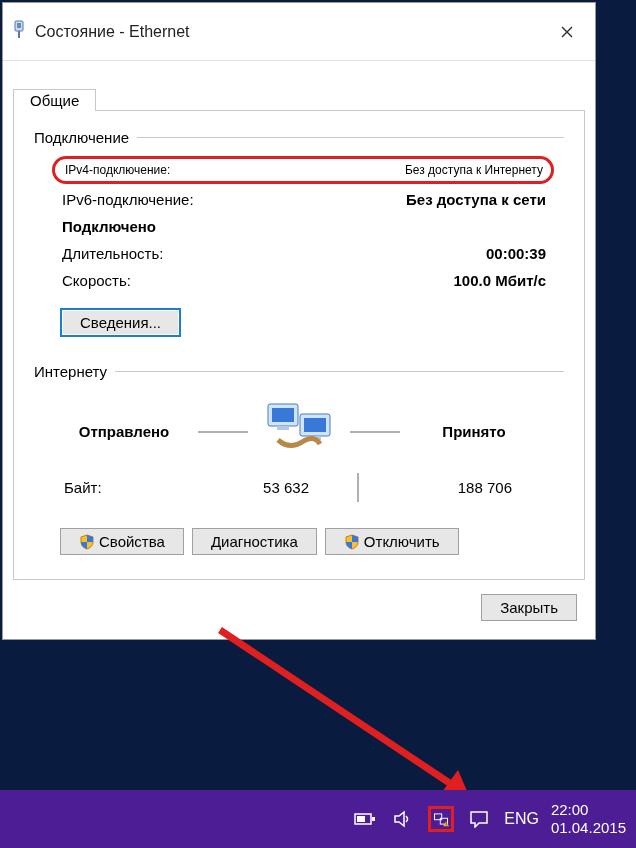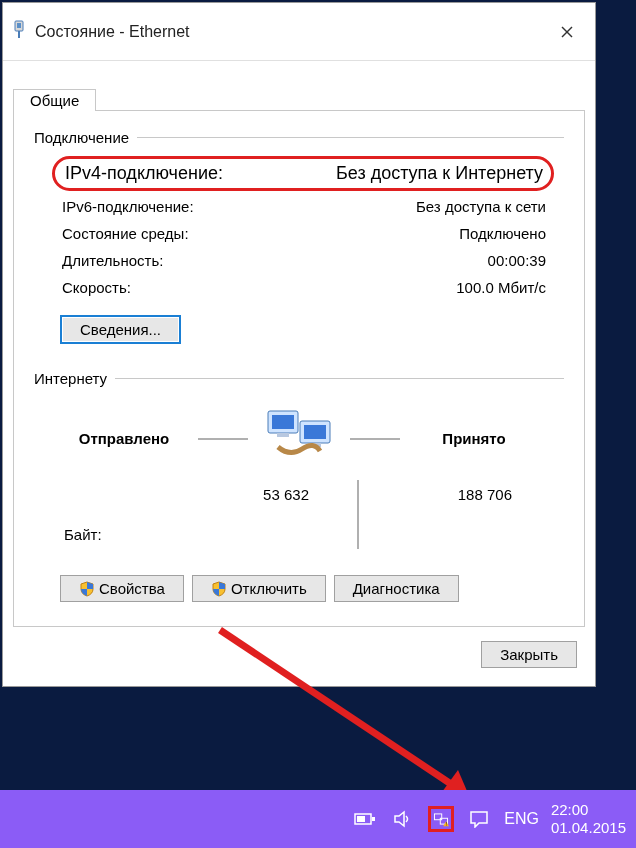--- a/index.html
+++ b/index.html
@@ -63,28 +63,28 @@
     }
     .group-label .line {
       flex: 1; height: 1px; background: #c8c8c8;
     }
     .row {
       display: flex;
       padding: 5px 18px 5px 28px;
       font-size: 15px;
     }
     .row .label { flex: 1; }
-    .row .value { text-align: right; }
+    .row .value { text-align: right; font-weight: bold; }
     .highlight-row {
       border: 3px solid #e02020;
       border-radius: 18px;
       margin: 0 10px 2px 18px;
       padding: 4px 8px 4px 10px;
       display: flex;
-      font-size: 18px;
+      font-size: 12px;
     }
     .highlight-row .label { flex: 1; }
     .btn {
       padding: 4px 18px;
       background: #e7e7e7;
       border: 1px solid #a0a0a0;
       cursor: pointer;
       font-family: inherit;
       font-size: 15px;
       display: inline-flex;
@@ -106,37 +106,37 @@
       gap: 14px;
       padding: 8px 30px 4px 30px;
     }
     .act-label { width: 120px; text-align: center; font-weight: bold; }
     .act-line { flex: 1; height: 2px; background: #b0b0b0; }
     .computers-icon { width: 74px; }
     .bytes-row {
       display: flex;
       padding: 10px 30px 4px 30px;
     }
-    .bytes-row .b-label { width: 100px; margin-top: 40px; }
+    .bytes-row .b-label { width: 100px; }
     .bytes-row .b-sent { flex: 1; text-align: right; padding-right: 40px; }
     .bytes-row .b-sep { width: 2px; background: #b0b0b0; margin: -6px 8px; }
     .bytes-row .b-recv { flex: 1; text-align: right; padding-right: 22px; }
     .action-buttons {
       display: flex; gap: 8px;
       margin: 28px 0 6px 26px;
     }
     .footer-buttons {
       display: flex; justify-content: flex-end;
       padding: 0 18px 18px 0;
     }
     .taskbar {
       position: absolute;
       left: 0; right: 0; bottom: 0;
       height: 58px;
-      background: #8b5cf6;
+      background: #4c1d95;
       display: flex;
       align-items: center;
       justify-content: flex-end;
       color: #fff;
       padding-right: 8px;
       gap: 12px;
     }
     .taskbar .tray-icon { display: flex; align-items: center; justify-content: center; width: 26px; height: 26px; }
     .taskbar .net-highlight {
       border: 3px solid #e02020;
@@ -191,21 +191,20 @@
     <div class="highlight-row">
       <span class="label">IPv4-подключение:</span>
       <span class="value">Без доступа к Интернету</span>
     </div>
 
     <div class="row">
       <span class="label">IPv6-подключение:</span>
       <span class="value">Без доступа к сети</span>
     </div>
     <div class="row">
-      <span class="label">Состояние среды:</span>
       <span class="value">Подключено</span>
     </div>
     <div class="row">
       <span class="label">Длительность:</span>
       <span class="value">00:00:39</span>
     </div>
     <div class="row">
       <span class="label">Скорость:</span>
       <span class="value">100.0 Мбит/с</span>
     </div>
@@ -248,31 +247,31 @@
       <button class="btn">
         <span class="shield">
           <svg width="16" height="16" viewBox="0 0 16 16">
             <path d="M8 1 L14 3 V8 Q14 13 8 15 Q2 13 2 8 V3 Z" fill="#f8c030" stroke="#c08010"></path>
             <path d="M8 1 L14 3 V8 L8 8 Z" fill="#3a78d8"></path>
             <path d="M2 8 L8 8 L8 15 Q2 13 2 8 Z" fill="#3a78d8"></path>
           </svg>
         </span>
         <span>Свойства</span>
       </button>
+      <button class="btn">Диагностика</button>
       <button class="btn">
         <span class="shield">
           <svg width="16" height="16" viewBox="0 0 16 16">
             <path d="M8 1 L14 3 V8 Q14 13 8 15 Q2 13 2 8 V3 Z" fill="#f8c030" stroke="#c08010"></path>
             <path d="M8 1 L14 3 V8 L8 8 Z" fill="#3a78d8"></path>
             <path d="M2 8 L8 8 L8 15 Q2 13 2 8 Z" fill="#3a78d8"></path>
           </svg>
         </span>
         <span>Отключить</span>
       </button>
-      <button class="btn">Диагностика</button>
     </div>
   </div>
 
   <div class="footer-buttons">
     <button class="btn">Закрыть</button>
   </div>
 </div>
 
 <svg class="arrow" viewBox="0 0 290 200">
   <line x1="10" y1="10" x2="250" y2="170" stroke="#e02020" stroke-width="7"></line>

